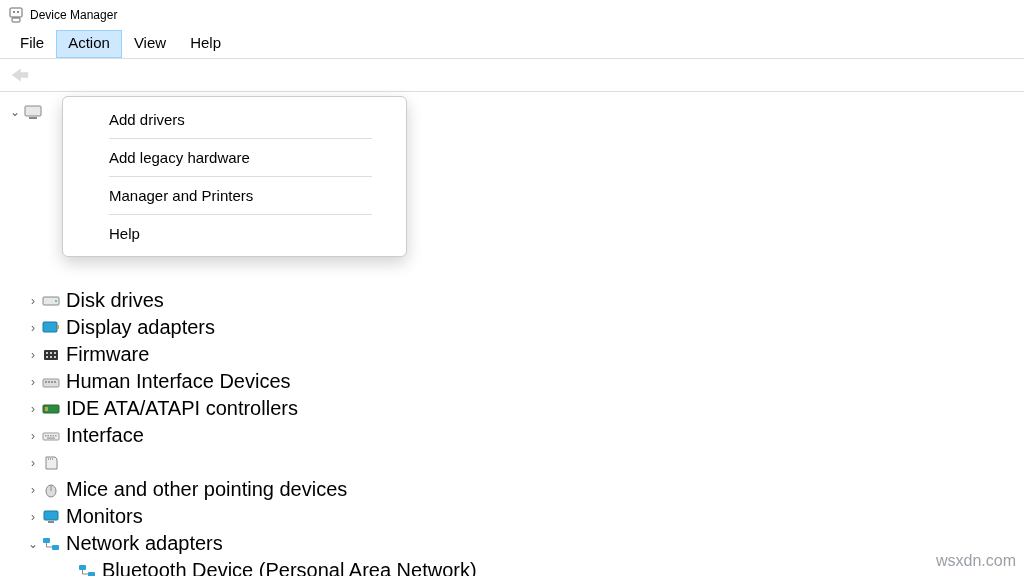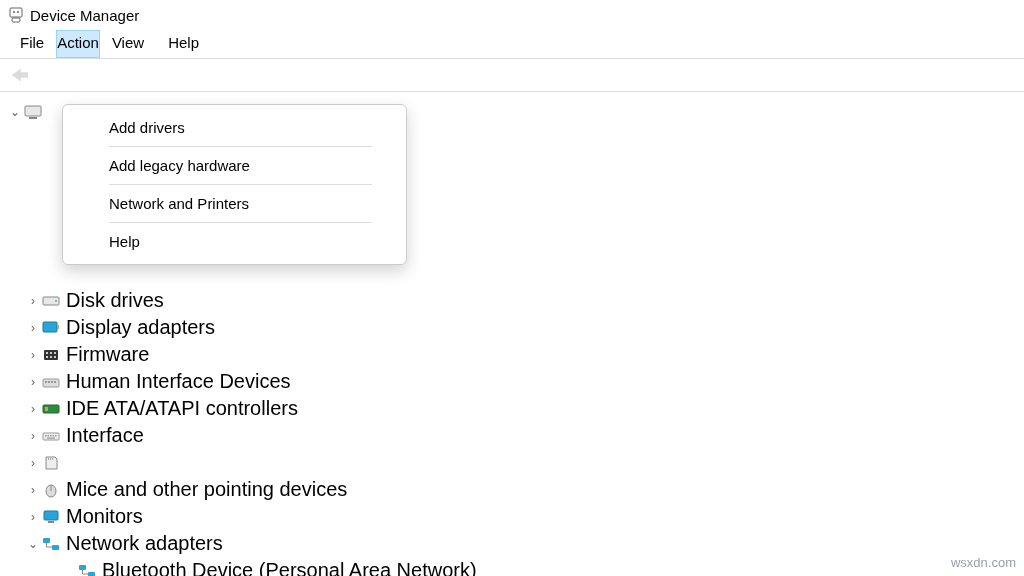--- a/index.html
+++ b/index.html
@@ -1,49 +1,49 @@
 <!DOCTYPE html>
 <html><head>
 <meta charset="utf-8">
 <style>
   * { box-sizing: border-box; font-family: "Segoe UI", Tahoma, sans-serif; }
   body { margin: 0; width: 1024px; height: 576px; background: #fff; overflow: hidden; font-size: 15px; }
 
   .titlebar { display: flex; align-items: center; padding: 4px 8px; height: 30px; }
   .titlebar .app-icon { width: 16px; height: 16px; margin-right: 6px; display: inline-block; }
-  .titlebar .title { font-size: 15px; }
+  .titlebar .title { font-size: 12px; }
 
   .menubar { display: flex; padding: 0 8px; height: 28px; font-size: 15px; }
   .menubar .menu-item { padding: 4px 12px; cursor: default; }
-  .menubar .menu-item.open { background: #cde8ff; border: 1px solid #99d1ff; padding: 3px 0; }
+  .menubar .menu-item.open { background: #cde8ff; border: 1px solid #99d1ff; padding: 3px 11px; }
 
   .toolbar { border-top: 1px solid #ddd; border-bottom: 1px solid #ddd; height: 34px; display: flex; align-items: center; padding: 0 8px; }
   .toolbar .back-icon { width: 22px; height: 22px; opacity: .55; }
 
   .tree { padding: 6px 8px 8px 8px; position: relative; }
   .tree-row { display: flex; align-items: center; height: 27px; }
   .tree-row .expander { width: 14px; text-align: center; color: #666; font-size: 12px; margin-right: 2px; }
   .tree-row .dev-icon { width: 18px; height: 16px; margin-right: 6px; display: inline-flex; align-items: center; justify-content: center; }
   .tree-row .label { font-size: 20px; }
   .indent1 { padding-left: 18px; }
   .indent2 { padding-left: 54px; }
 
   .dropdown {
-    position: absolute; top: 12px; left: 62px; width: 345px;
+    position: absolute; top: 4px; left: 62px; width: 345px;
     background: #fff; border: 1px solid #ccc; border-radius: 6px;
     box-shadow: 0 6px 16px rgba(0,0,0,.18);
     padding: 6px 6px; z-index: 10;
   }
   .dropdown .dd-item {
     padding: 8px 28px 8px 40px; border-radius: 3px; font-size: 15px; position: relative;
   }
   .dropdown .dd-item.highlight { background: #0078d7; color: #fff; }
   .dropdown .dd-sep { height: 1px; background: #ddd; margin: 2px 28px 2px 40px; }
 
-  .watermark { position: fixed; right: 8px; bottom: 6px; font-size: 13px; color: #9aa0a6; font-family: Arial, sans-serif; }
+  .watermark { position: fixed; right: 8px; bottom: 6px; font-size: 16px; color: #9aa0a6; font-family: Arial, sans-serif; }
 
   svg { display: block; }
 </style>
 </head>
 <body>
 
 <div class="titlebar">
   <span class="app-icon">
     <svg viewBox="0 0 16 16" width="16" height="16">
       <rect x="2" y="1" width="12" height="9" rx="1" fill="#fff" stroke="#666"></rect>
@@ -70,21 +70,21 @@
   </span>
 </div>
 
 <div class="tree">
 
   <div class="dropdown">
     <div class="dd-item">Add drivers</div>
     <div class="dd-sep"></div>
     <div class="dd-item">Add legacy hardware</div>
     <div class="dd-sep"></div>
-    <div class="dd-item">Network and Printers</div>
+    <div class="dd-item">Manager and Printers</div>
     <div class="dd-sep"></div>
     <div class="dd-item">Help</div>
   </div>
 
   <div class="tree-row">
     <span class="expander">⌄</span>
     <span class="dev-icon">
       <svg viewBox="0 0 18 16" width="18" height="16">
           <rect x="1" y="2" width="16" height="10" rx="1" fill="#e8e8e8" stroke="#888"></rect>
           <rect x="5" y="13" width="8" height="2" fill="#888"></rect>

